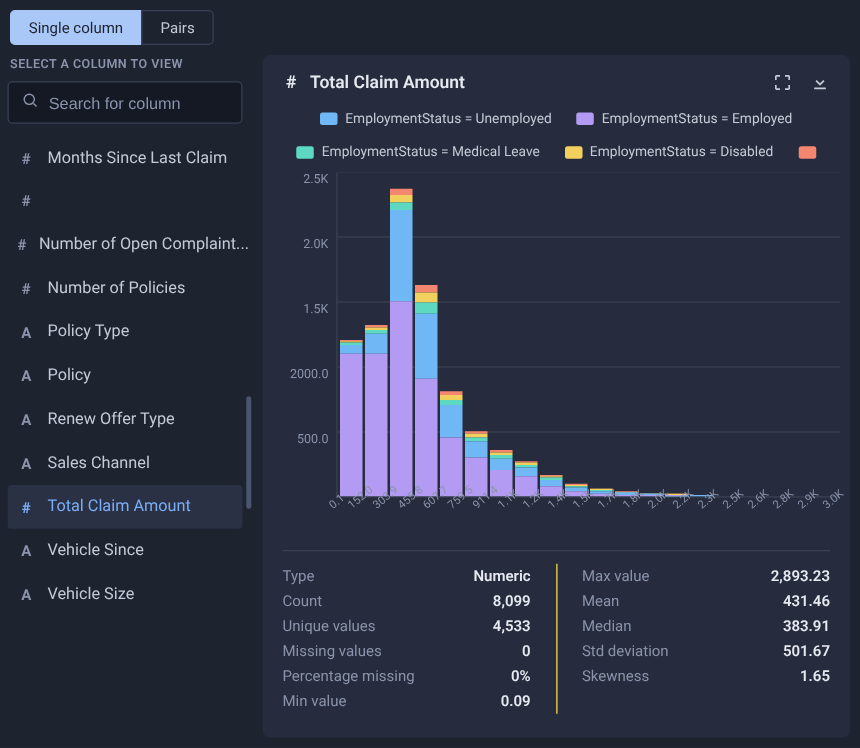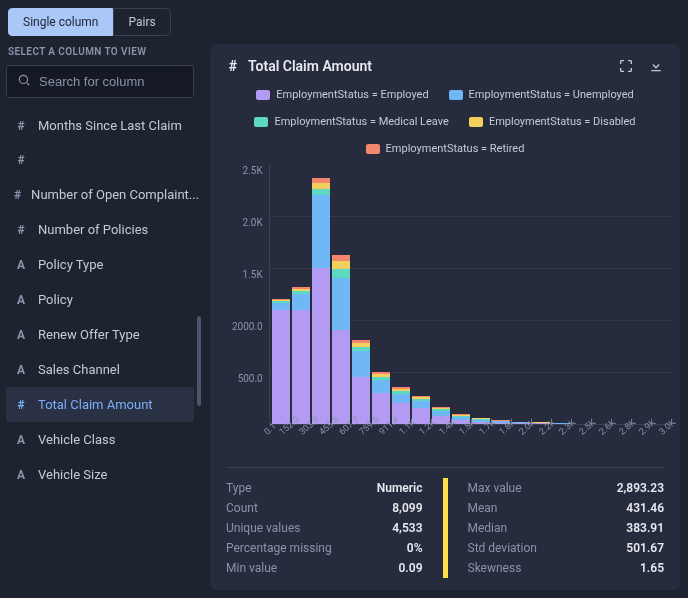--- a/index.html
+++ b/index.html
@@ -107,21 +107,21 @@
   .bar { width: 18px; display:flex; flex-direction:column-reverse; }
   .seg { width:100%; }
   .x-axis { display:flex; margin-left:30px; gap:2px; margin-top:4px;}
   .x-tick { width:18px; transform: rotate(-40deg); transform-origin: top left; font-size:9px; color:#8a93ab; white-space:nowrap; position:relative; left:6px;}
 
   .stats { display:flex; border-top:1px solid #3a4252; margin-top:28px; padding-top:10px; gap:20px;}
   .stats-col { flex:1; }
   .stats-row { display:flex; justify-content:space-between; padding:3px 0; font-size:12px;}
   .stats-row .label { color:#8a93ab; }
   .stats-row .value { color:#e6e9f0; font-weight:600; }
-  .stats-col:first-child { border-right:5px solid #fde047; padding-right:20px;}
+  .stats-col:first-child { border-right:1px solid #fde047; padding-right:20px;}
 </style>
 </head>
 <body>
 
 <div class="app">
   <div class="top-tabs">
     <div class="tab active">Single column</div>
     <div class="tab">Pairs</div>
   </div>
 
@@ -169,21 +169,21 @@
           <div class="col-item">
             <span class="col-icon">A</span>
             <span>Sales Channel</span>
           </div>
           <div class="col-item active">
             <span class="col-icon">#</span>
             <span>Total Claim Amount</span>
           </div>
           <div class="col-item">
             <span class="col-icon">A</span>
-            <span>Vehicle Class</span>
+            <span>Vehicle Since</span>
           </div>
           <div class="col-item">
             <span class="col-icon">A</span>
             <span>Vehicle Size</span>
           </div>
         </div>
     </div>
 
     <div class="content">
       <div class="content-header">
@@ -200,38 +200,37 @@
           <span class="icon-btn">
             <svg width="16" height="16" viewBox="0 0 24 24" fill="currentColor">
                 <path d="M12 3v10l4-4 1.4 1.4L12 16l-5.4-5.6L8 9l4 4V3h0zM5 18h14v2H5z"></path>
               </svg>
           </span>
         </div>
       </div>
 
       <div class="legend" id="legend">
           <div class="legend-item">
+            <span class="swatch" style="background: rgb(111, 184, 245);"></span>
+            <span>EmploymentStatus = Unemployed</span>
+          </div>
+          <div class="legend-item">
             <span class="swatch" style="background: rgb(179, 155, 243);"></span>
             <span>EmploymentStatus = Employed</span>
-          </div>
-          <div class="legend-item">
-            <span class="swatch" style="background: rgb(111, 184, 245);"></span>
-            <span>EmploymentStatus = Unemployed</span>
           </div>
           <div class="legend-item">
             <span class="swatch" style="background: rgb(93, 217, 193);"></span>
             <span>EmploymentStatus = Medical Leave</span>
           </div>
           <div class="legend-item">
             <span class="swatch" style="background: rgb(242, 208, 94);"></span>
             <span>EmploymentStatus = Disabled</span>
           </div>
           <div class="legend-item">
             <span class="swatch" style="background: rgb(244, 134, 111);"></span>
-            <span>EmploymentStatus = Retired</span>
           </div>
         </div>
 
       <div class="chart-area">
         <div class="y-axis" id="y-axis">
             <div>2.5K</div>
             <div>2.0K</div>
             <div>1.5K</div>
             <div>2000.0</div>
             <div>500.0</div>
@@ -378,20 +377,24 @@
             </div>
             <div class="stats-row">
               <span class="label">Count</span>
               <span class="value">8,099</span>
             </div>
             <div class="stats-row">
               <span class="label">Unique values</span>
               <span class="value">4,533</span>
             </div>
             <div class="stats-row">
+              <span class="label">Missing values</span>
+              <span class="value">0</span>
+            </div>
+            <div class="stats-row">
               <span class="label">Percentage missing</span>
               <span class="value">0%</span>
             </div>
             <div class="stats-row">
               <span class="label">Min value</span>
               <span class="value">0.09</span>
             </div>
           </div>
         <div class="stats-col" id="stats-right">
             <div class="stats-row">

